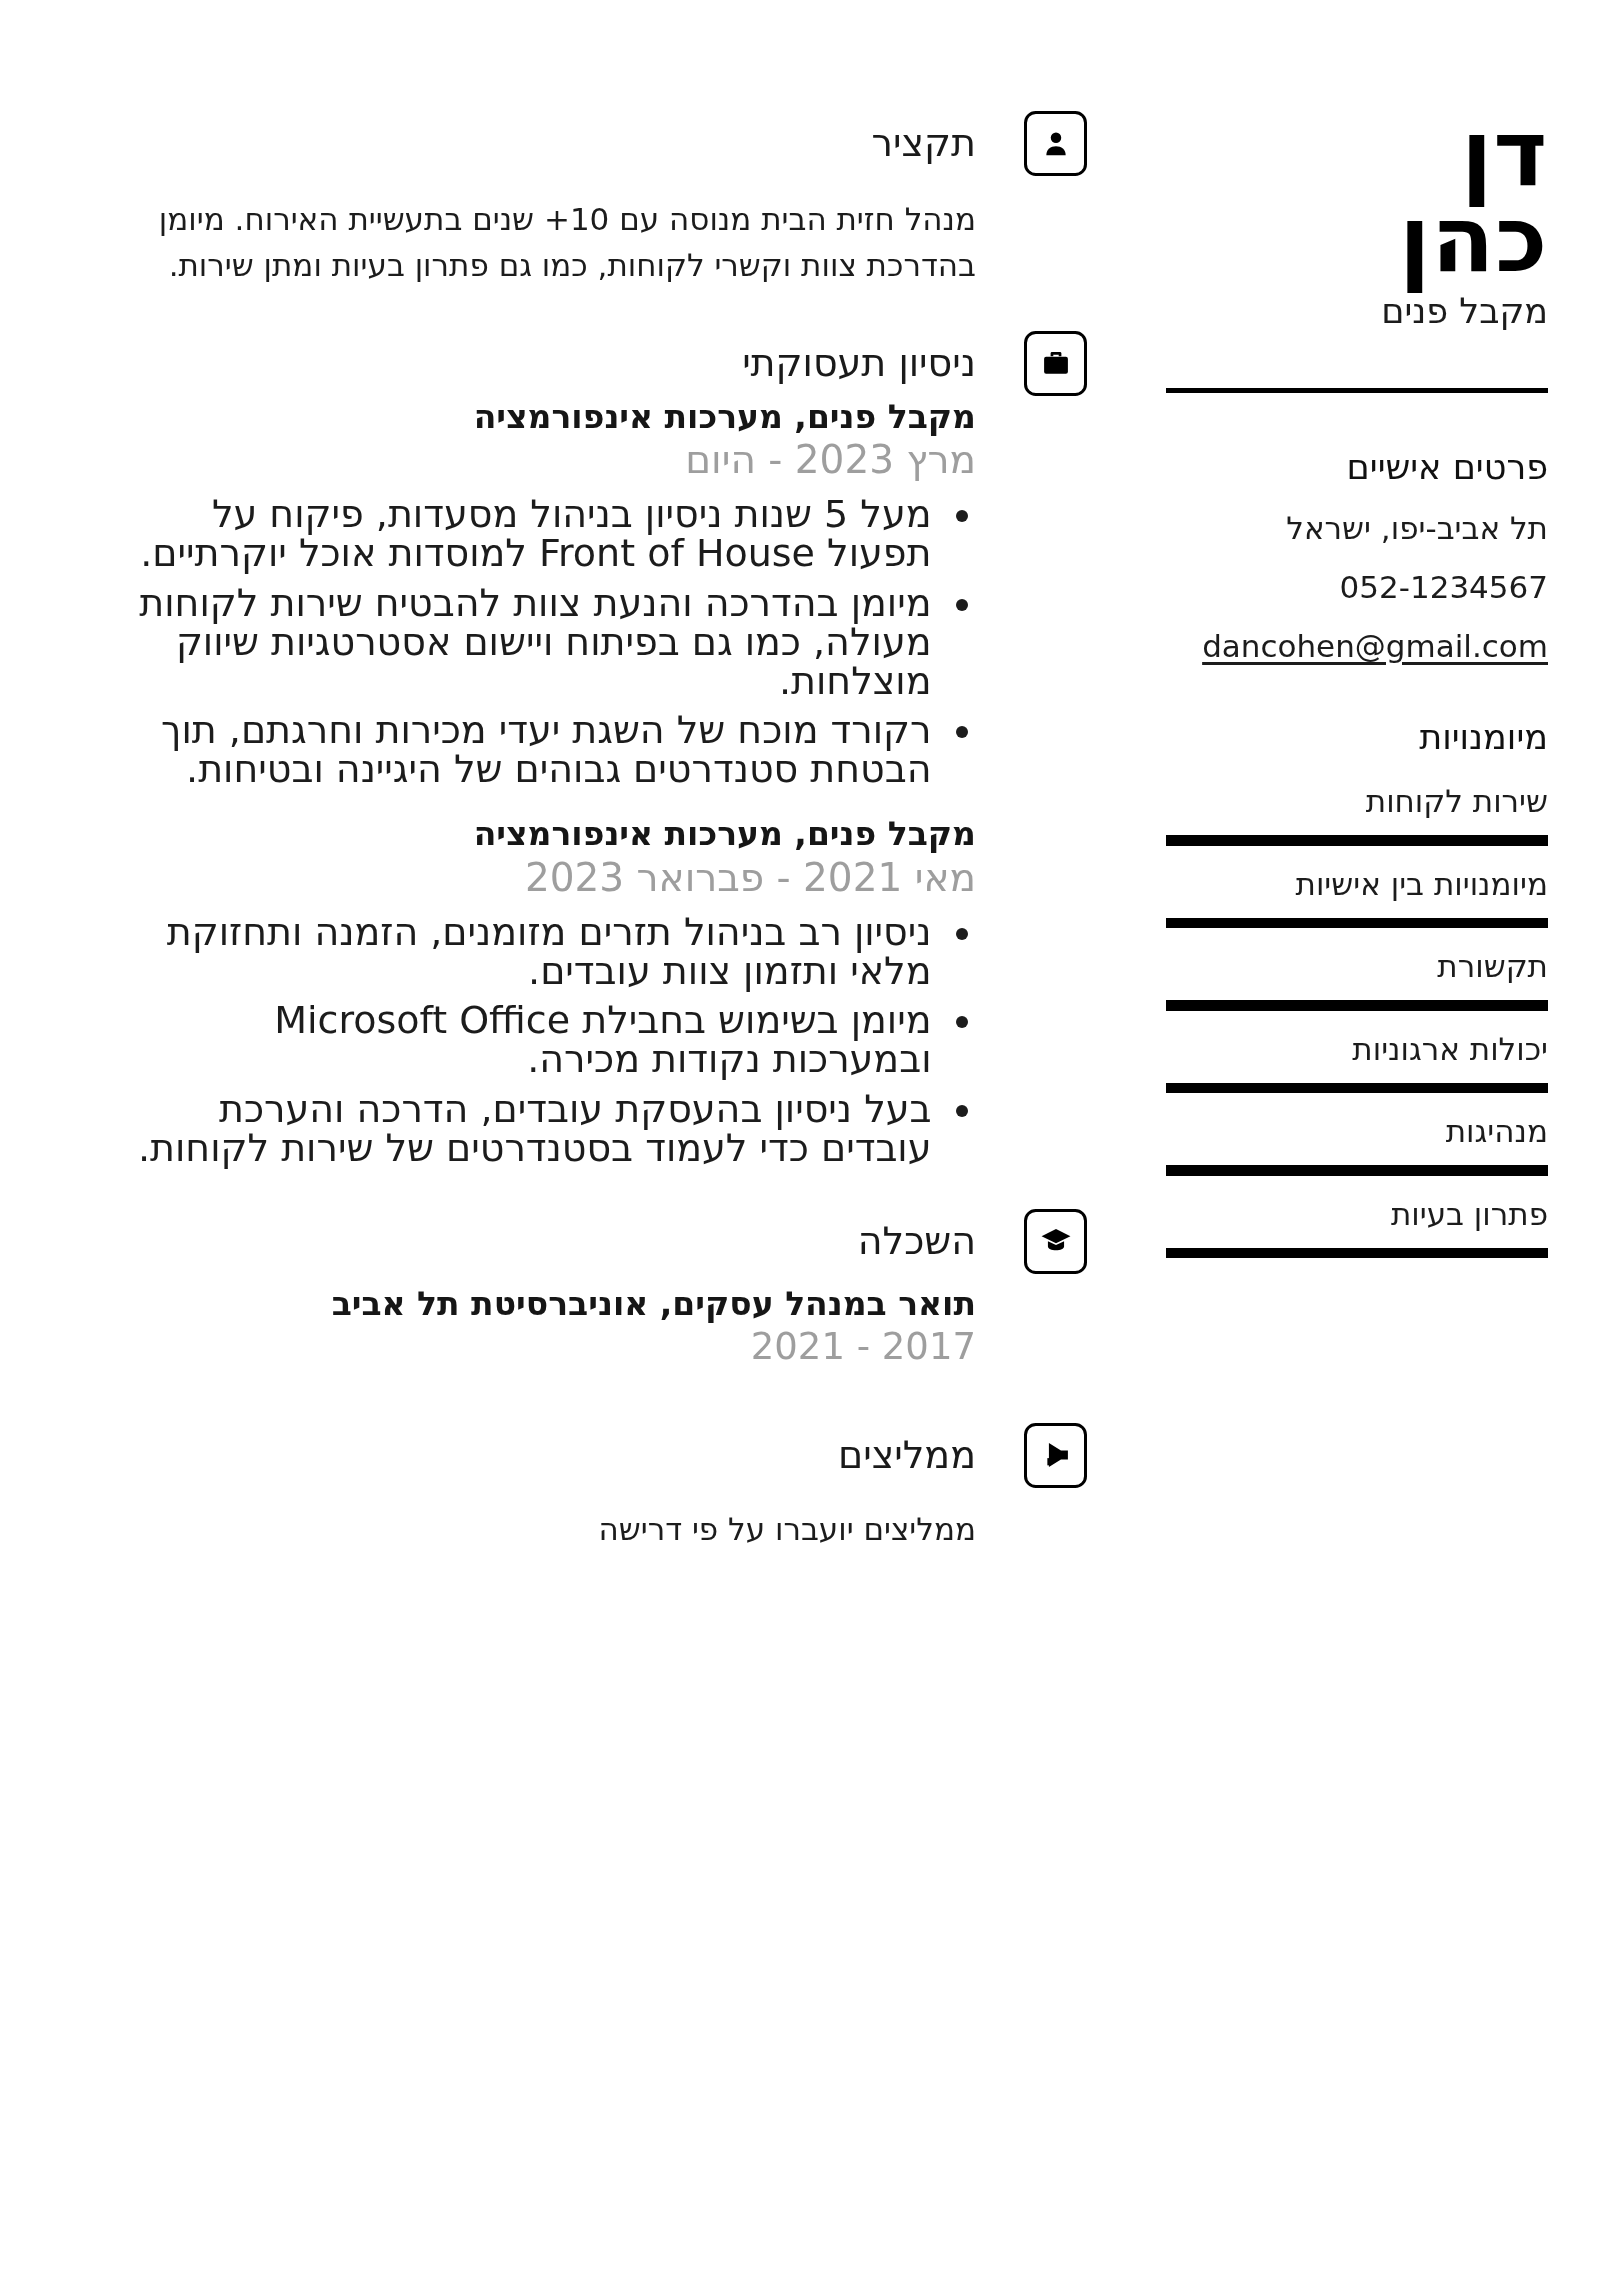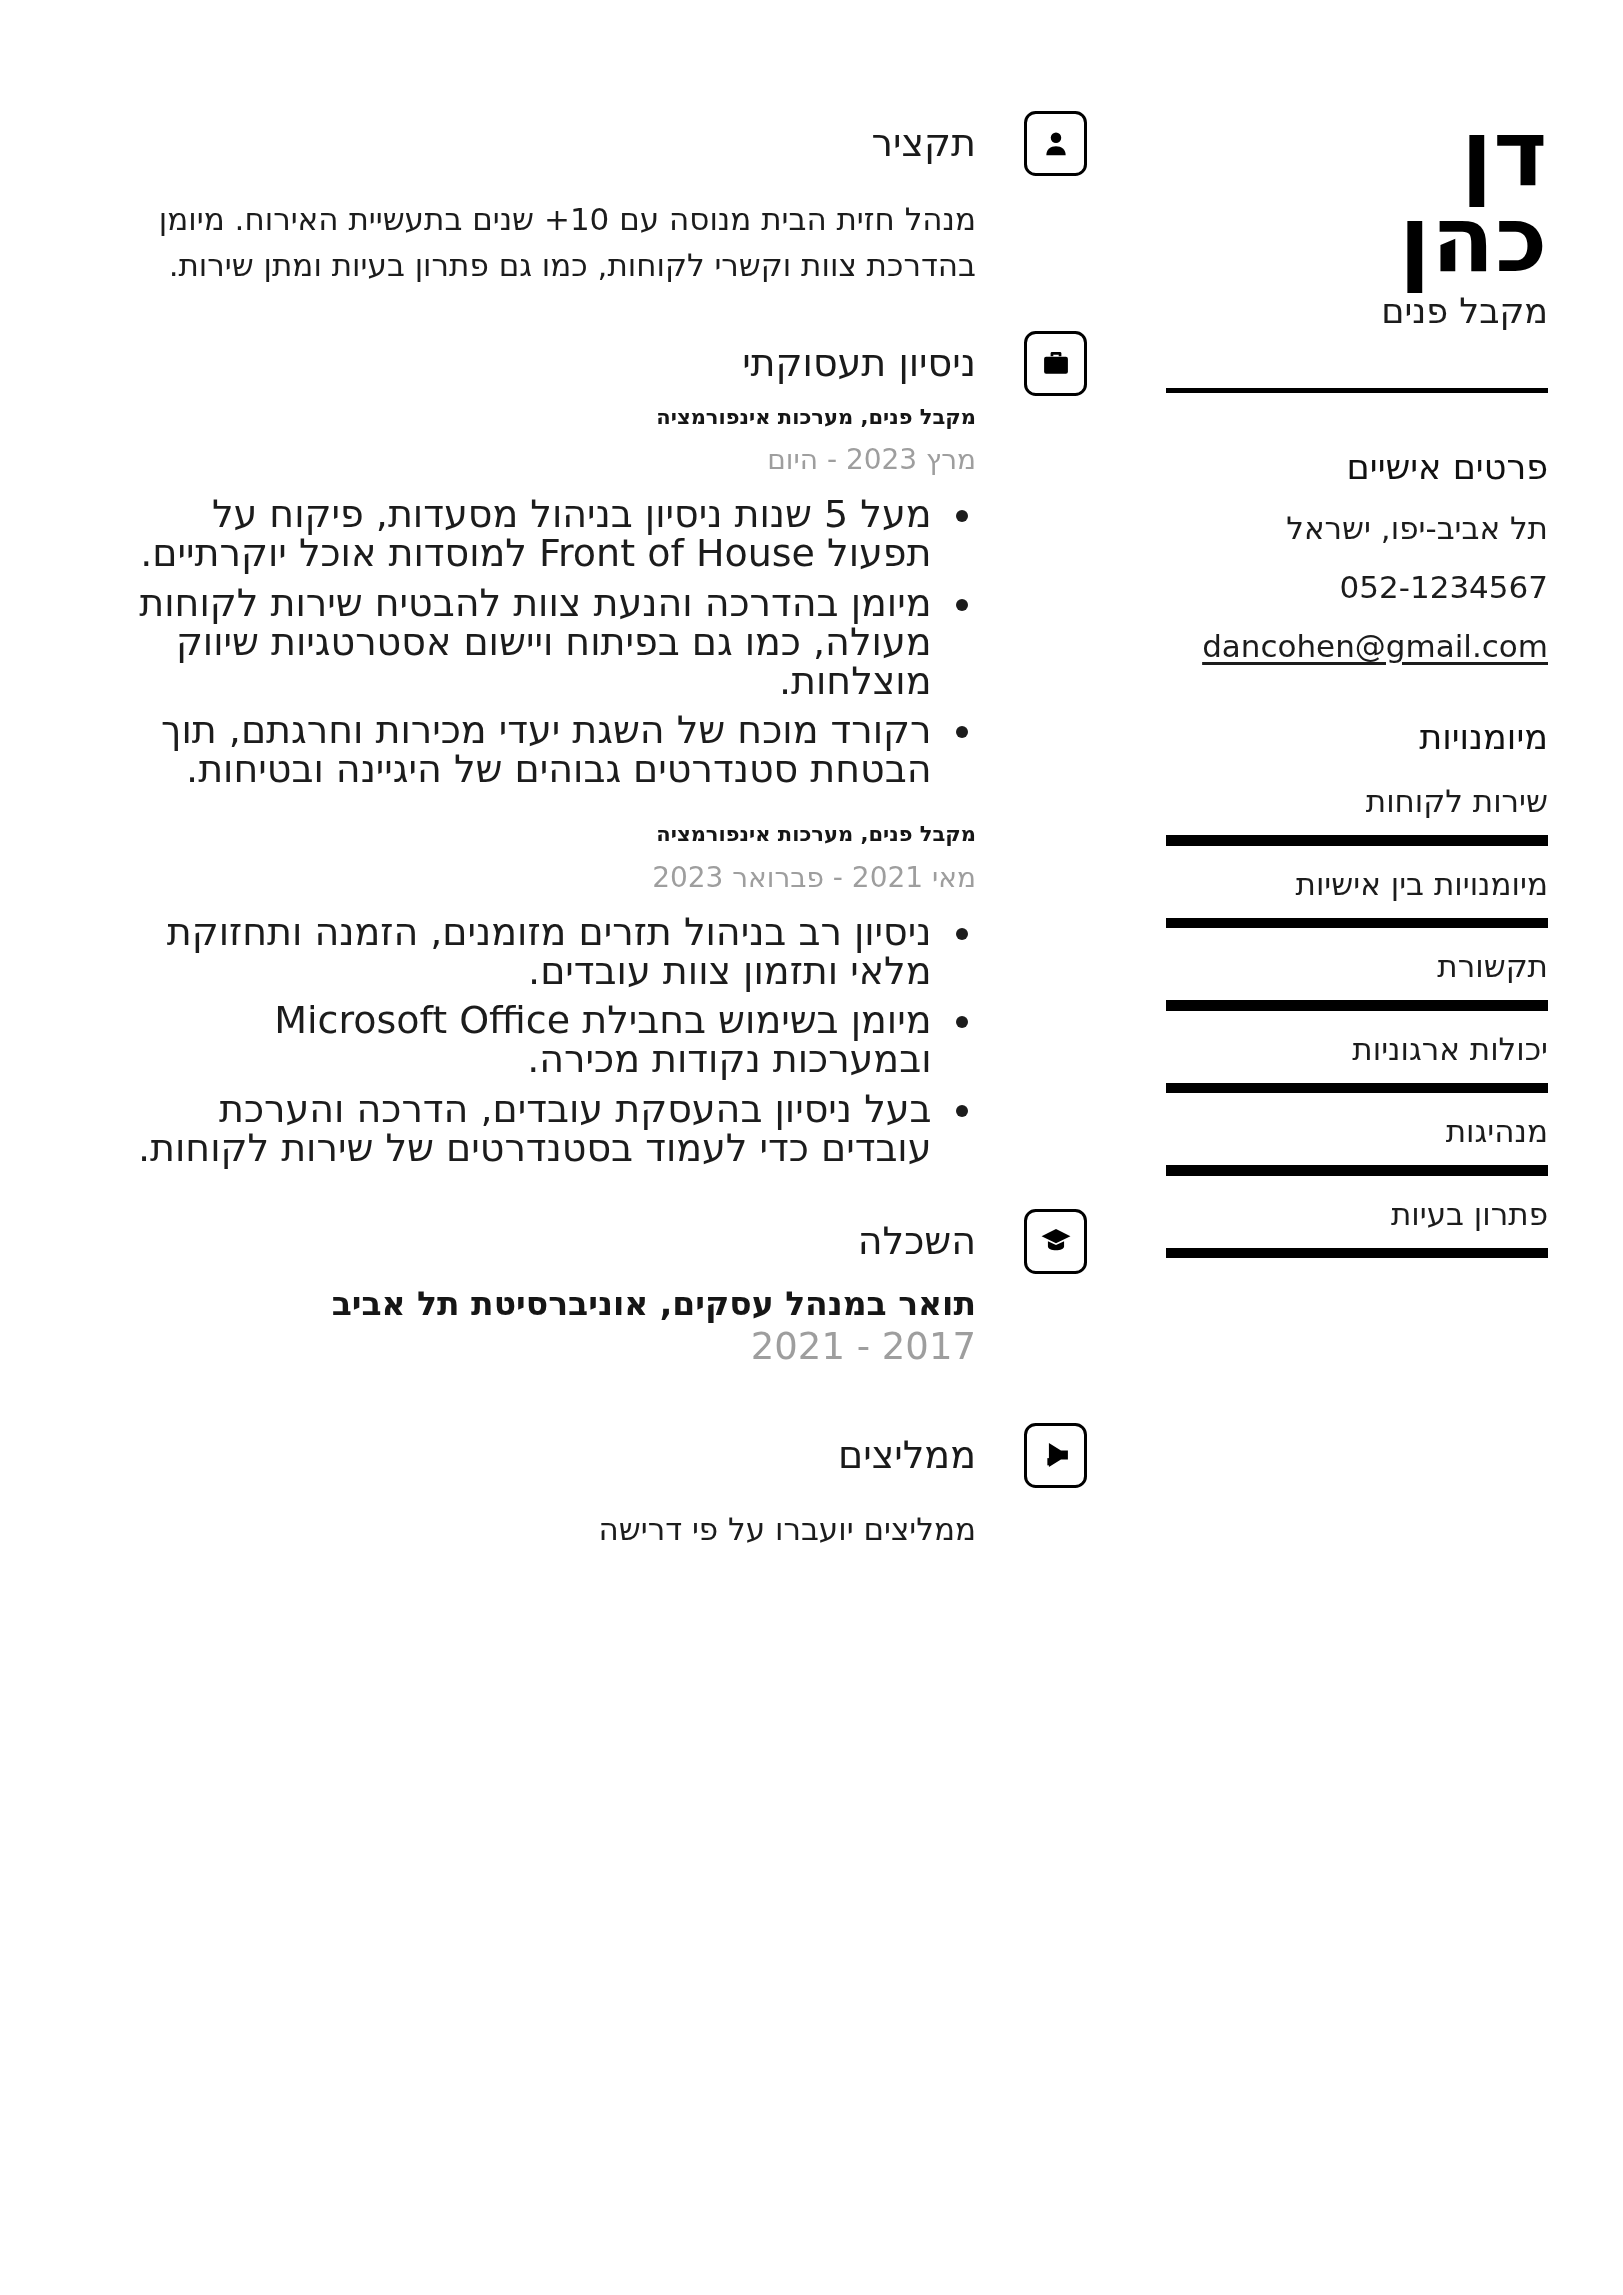--- a/index.html
+++ b/index.html
@@ -44,22 +44,22 @@
     background: #fff; display: flex; align-items: center; justify-content: center;
   }
   .icon-box svg { width: 34px; height: 34px; fill: #000; }
   .section-heading { font-size: 38px; font-weight: normal; color: #1a1a1a; line-height: 65px; }
   .section-body { padding-right: 111px; }
 
   .summary-text { font-size: 31px; line-height: 46px; margin-top: 19.6px; }
 
   .job { margin-top: 0; }
   .job + .job { margin-top: 23.6px; }
-  .job-title { font-size: 21px; font-weight: bold; line-height: 42px; color: #161616; }
-  .job-date { font-size: 28px; line-height: 37px; color: #9e9e9e; margin-top: 3.9px; }
+  .job-title { font-size: 33px; font-weight: bold; line-height: 42px; color: #161616; }
+  .job-date { font-size: 39px; line-height: 37px; color: #9e9e9e; margin-top: 3.9px; }
   .job-bullets { margin-top: 17px; padding-right: 38px; list-style: disc; }
   .job-bullets li { font-size: 38px; line-height: 39px; margin-bottom: 10.5px; padding-right: 6.5px; }
 
   .edu-degree { font-size: 33px; font-weight: bold; line-height: 42px; margin-top: 9.2px; color: #161616; }
   .edu-date { font-size: 37px; line-height: 37px; color: #9e9e9e; margin-top: 2.6px; }
 
   .references-text { font-size: 31px; line-height: 41px; margin-top: 21px; }
 
   .sec-summary { margin-bottom: 43px; }
   .sec-experience { margin-bottom: 41px; }

